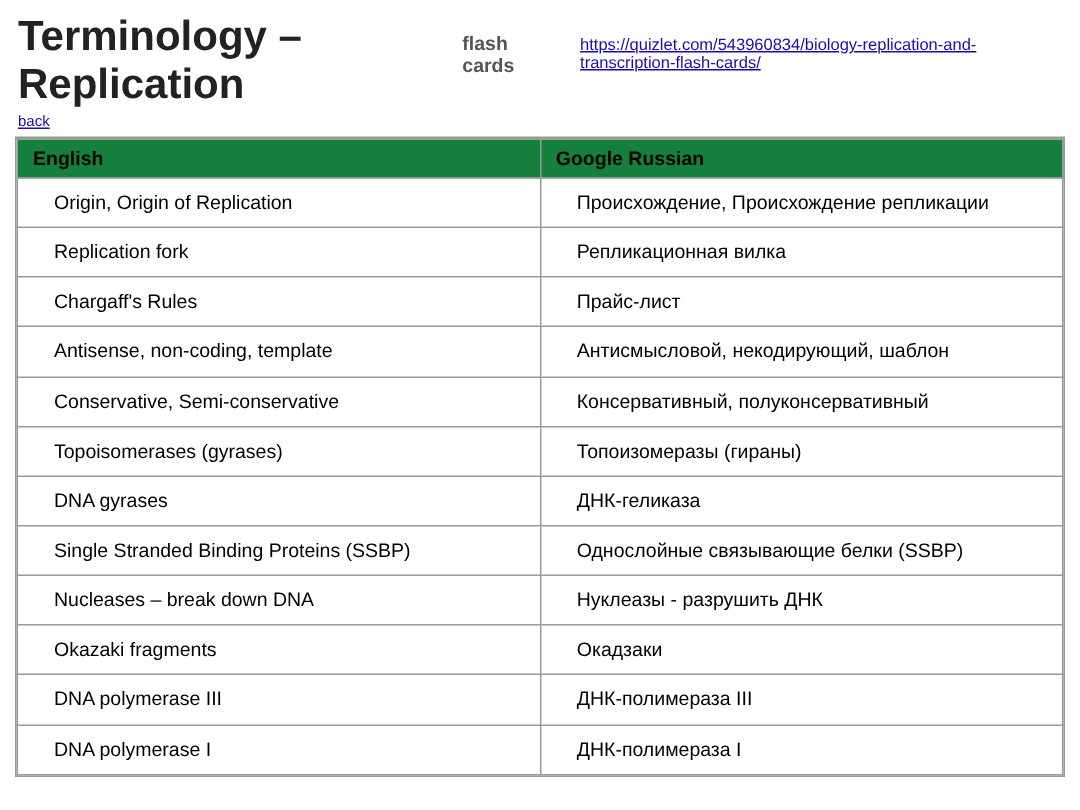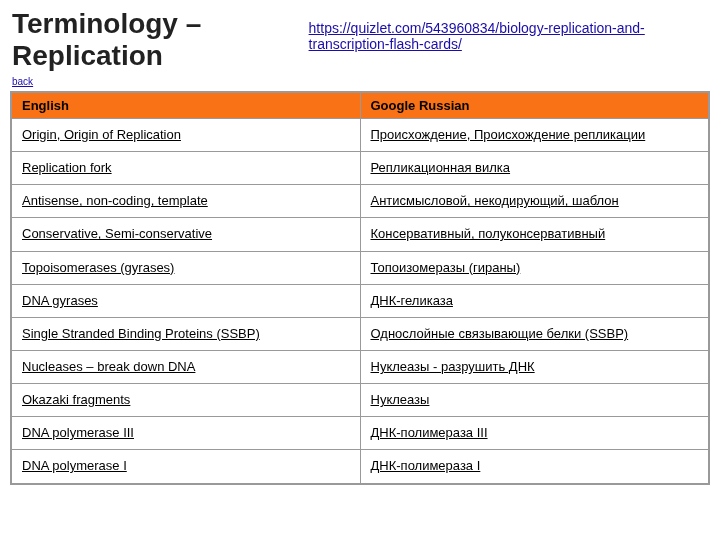--- a/index.html
+++ b/index.html
@@ -29,21 +29,21 @@
       color: #222;
     }
 
     .header-subtitle {
       font-size: 13px;
       color: #555;
       font-weight: bold;
     }
 
     .header-link {
-      font-size: 14px;
+      font-size: 11px;
       color: #1a0dab;
       text-decoration: underline;
       margin-left: 4px;
     }
 
     .back-link {
       font-size: 10px;
       color: #1a0dab;
       text-decoration: underline;
       padding: 0 12px;
@@ -56,45 +56,45 @@
       border: 1px solid #999;
     }
 
     table {
       width: 100%;
       border-collapse: collapse;
       font-size: 13px;
     }
 
     thead tr {
-      background: #f97316;
+      background: #15803d;
     }
 
     thead th {
       border: 1px solid #999;
       padding: 5px 10px;
       text-align: left;
       font-weight: bold;
       font-size: 13px;
     }
 
     tbody td {
       border: 1px solid #999;
-      padding: 6px 10px;
+      padding: 6px 24px;
       vertical-align: top;
       width: 50%;
       line-height: 1.55;
-      text-decoration: underline;
     }
   </style>
 </head>
 <body>
 
 <div class="header">
   <span class="header-title">Terminology – Replication</span>
+  <span class="header-subtitle">flash cards</span>
   <span class="header-link">https://quizlet.com/543960834/biology-replication-and-transcription-flash-cards/</span>
 </div>
 
 <a class="back-link">back</a>
 
 <div class="table-container">
   <table>
     <thead>
       <tr>
         <th>English</th>
@@ -102,20 +102,24 @@
       </tr>
     </thead>
     <tbody id="table-body">
     <tr>
           <td>Origin, Origin of Replication</td>
           <td>Происхождение, Происхождение репликации</td>
         </tr>
         <tr>
           <td>Replication fork</td>
           <td>Репликационная вилка</td>
+        </tr>
+        <tr>
+          <td>Chargaff's Rules</td>
+          <td>Прайс-лист</td>
         </tr>
         <tr>
           <td>Antisense, non-coding, template</td>
           <td>Антисмысловой, некодирующий, шаблон</td>
         </tr>
         <tr>
           <td>Conservative, Semi-conservative</td>
           <td>Консервативный, полуконсервативный</td>
         </tr>
         <tr>
@@ -129,21 +133,21 @@
         <tr>
           <td>Single Stranded Binding Proteins (SSBP)</td>
           <td>Однослойные связывающие белки (SSBP)</td>
         </tr>
         <tr>
           <td>Nucleases – break down DNA</td>
           <td>Нуклеазы - разрушить ДНК</td>
         </tr>
         <tr>
           <td>Okazaki fragments</td>
-          <td>Нуклеазы</td>
+          <td>Окадзаки</td>
         </tr>
         <tr>
           <td>DNA polymerase III</td>
           <td>ДНК-полимераза III</td>
         </tr>
         <tr>
           <td>DNA polymerase I</td>
           <td>ДНК-полимераза I</td>
         </tr>
       </tbody>

